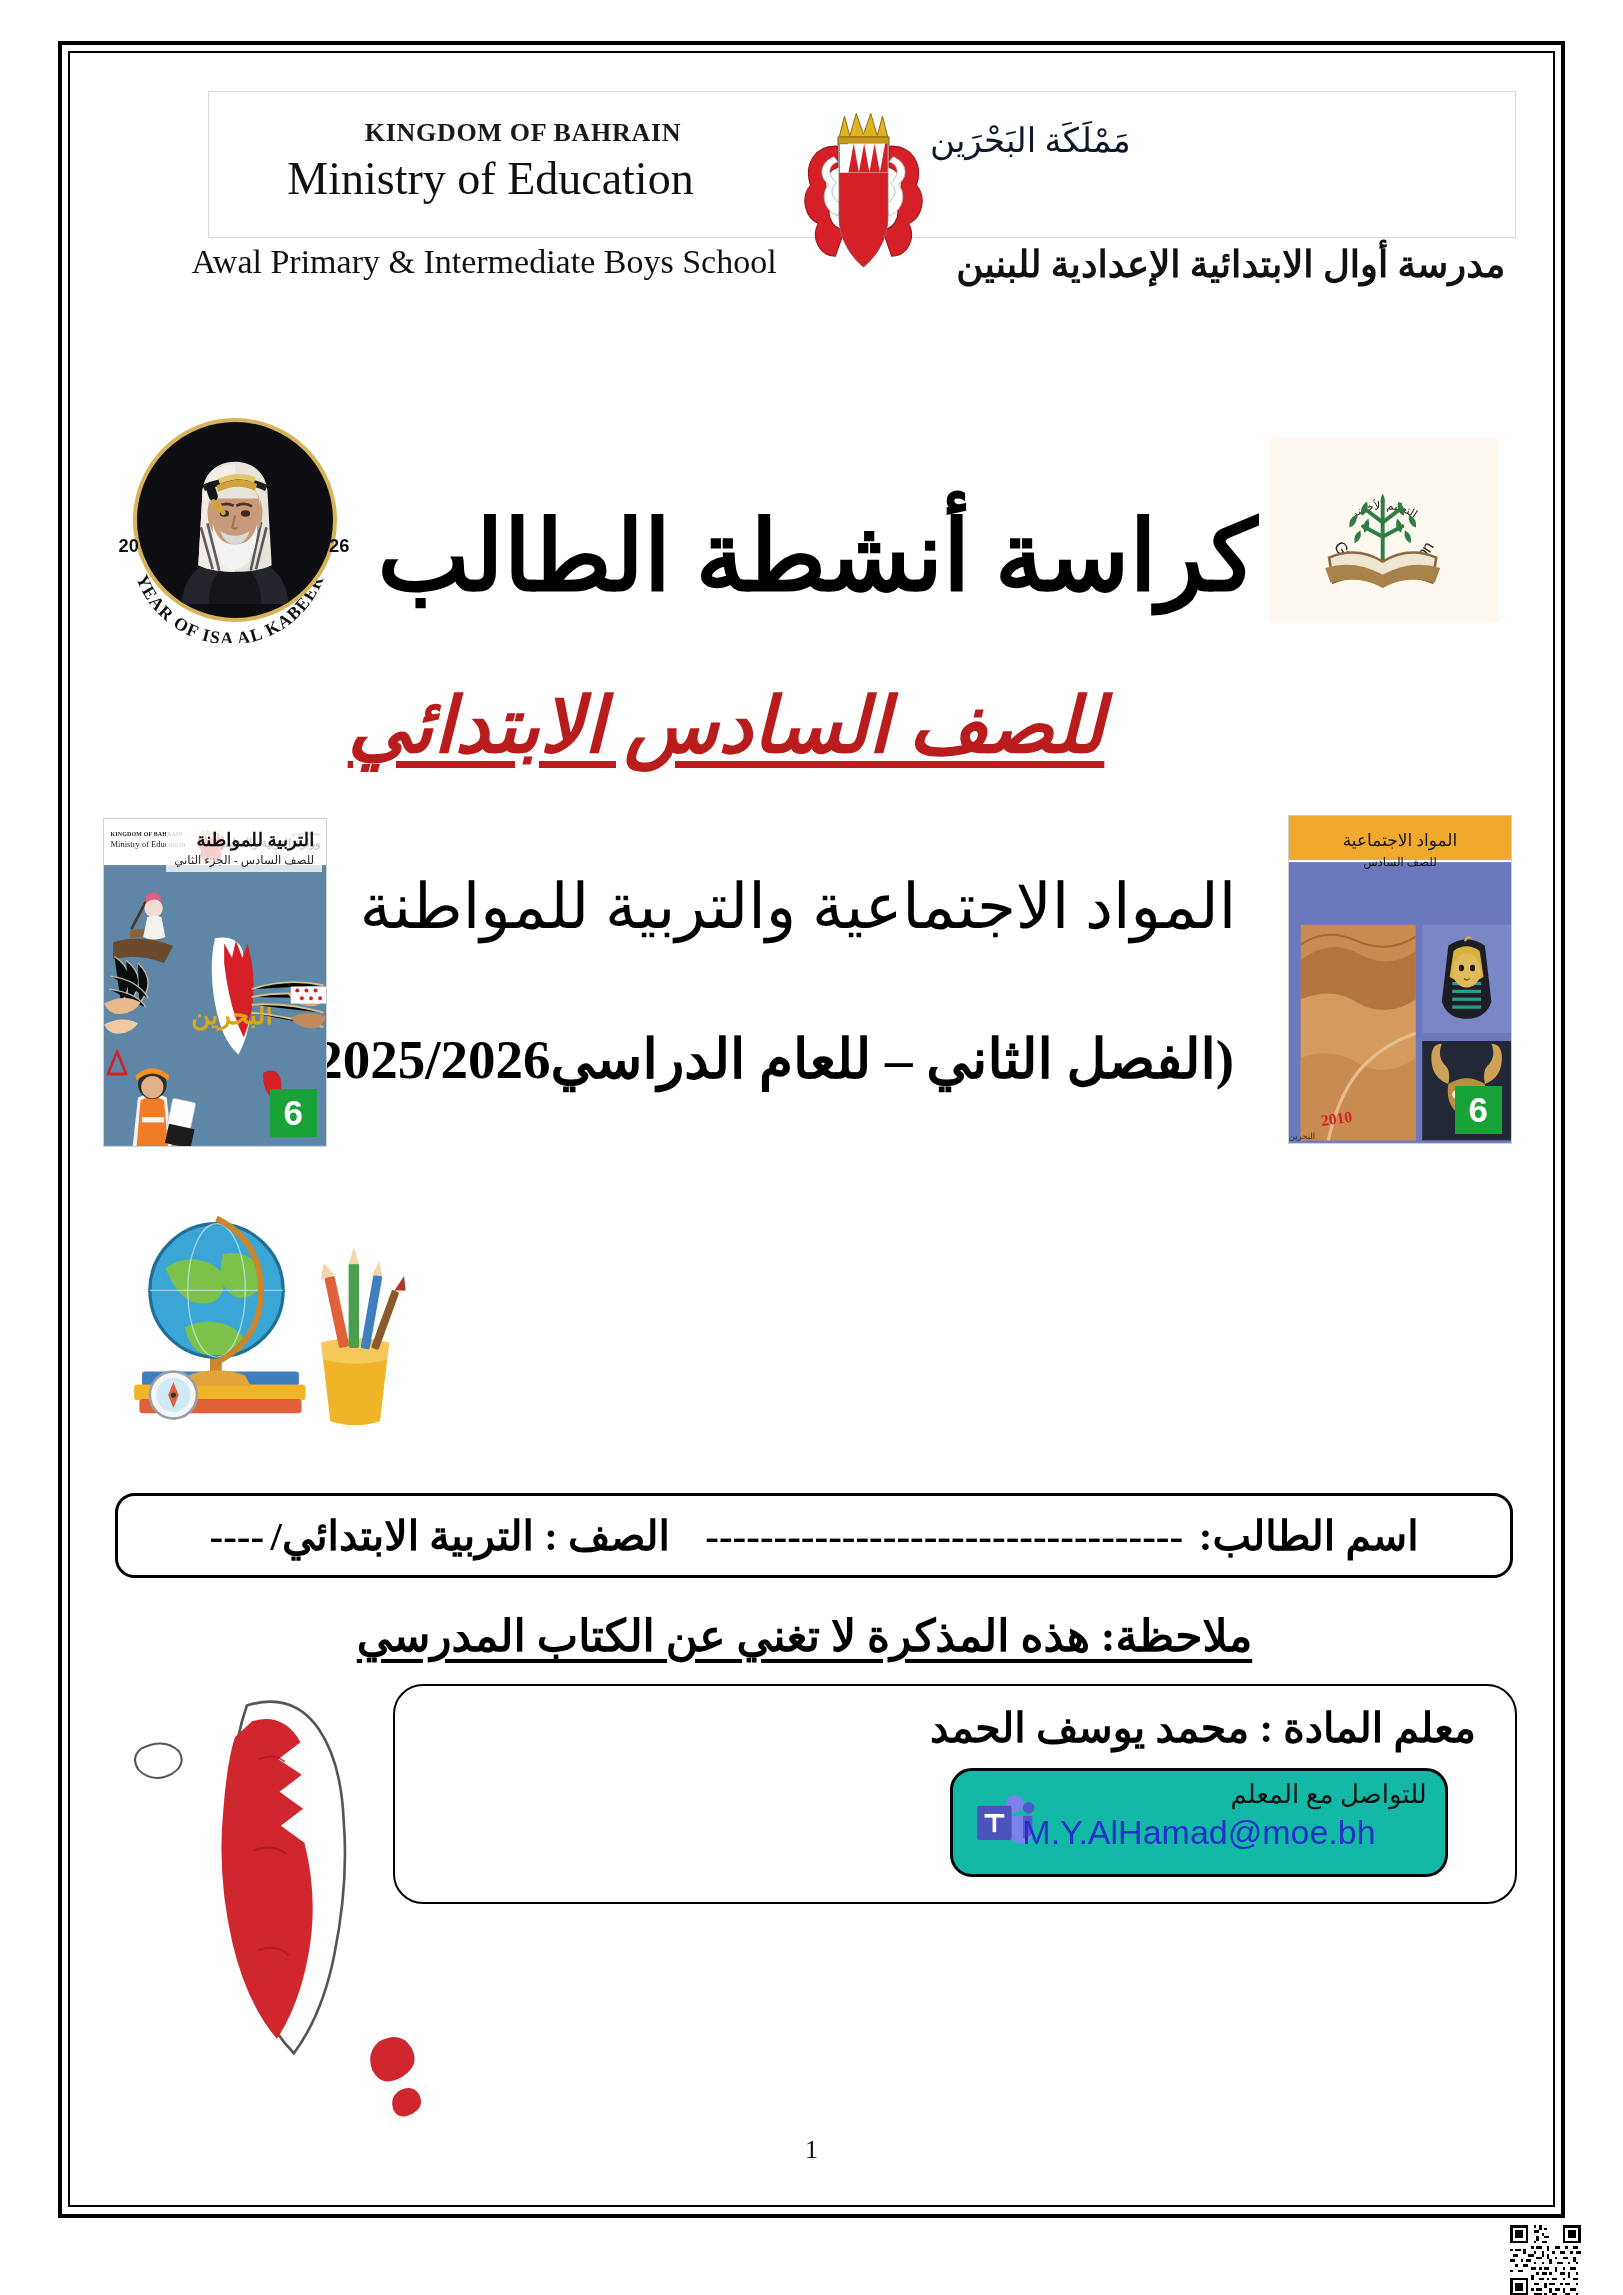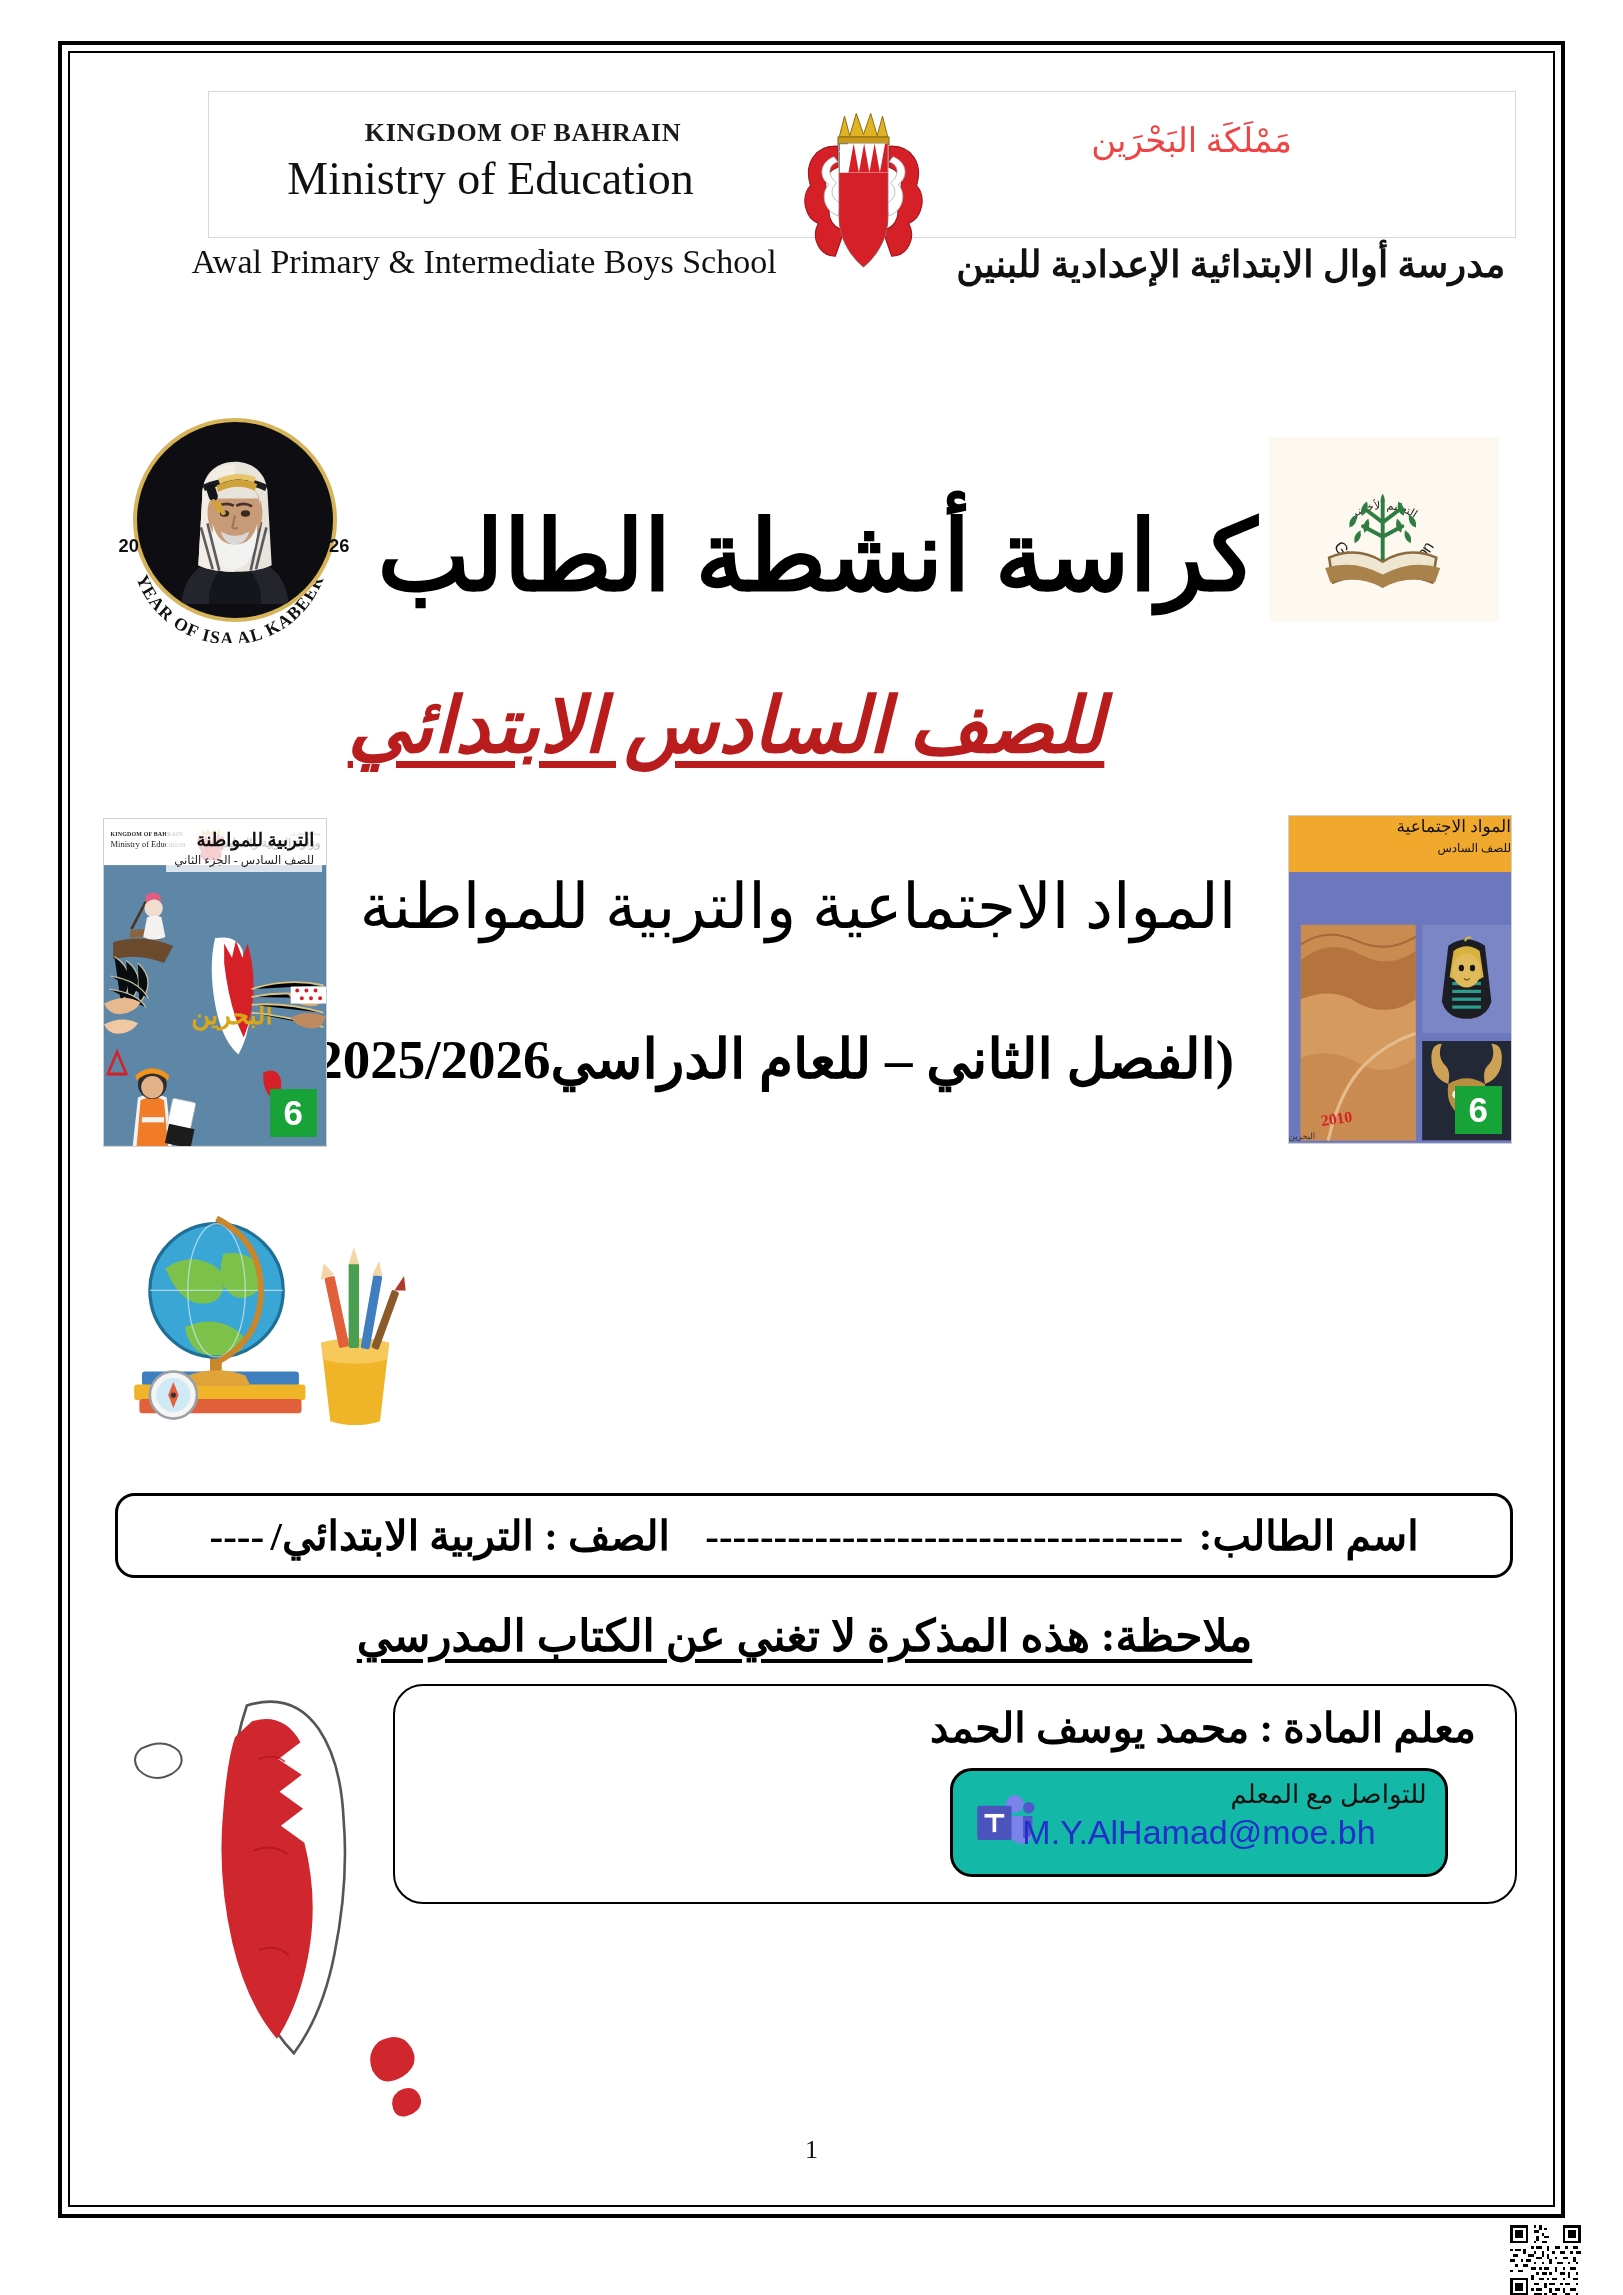--- a/index.html
+++ b/index.html
@@ -36,22 +36,22 @@
     position:absolute;left:124px;top:73px;width:537px;
     text-align:center;font-size:46px;color:#111;
     font-family:"Liberation Serif",serif;
   }
   .school-en{
     position:absolute;left:26px;top:164px;width:720px;
     text-align:center;font-size:34px;color:#111;
     font-family:"Liberation Serif",serif;
   }
   .kob-ar{
-    position:absolute;right:72px;top:41px;width:523px;text-align:center;
-    font-size:34px;color:#ef4444;direction:rtl;
+    position:absolute;right:72px;top:41px;width:523px;text-align:left;
+    font-size:34px;color:#0f172a;direction:rtl;
     font-family:"Liberation Serif",serif;
   }
   .moe-ar{
     position:absolute;right:39px;top:77px;width:589px;text-align:center;
     font-size:68px;color:#111;direction:rtl;font-weight:bold;
     font-family:"Liberation Serif",serif;letter-spacing:-1.3px;
   }
   .school-ar{
     position:absolute;right:19.6px;top:164px;width:654px;text-align:right;
     font-size:37px;color:#111;direction:rtl;font-weight:bold;
@@ -130,23 +130,23 @@
   .book-crest{position:absolute;left:92px;top:6.5px;width:30px;height:36px;}
   .book-art{position:absolute;left:0;top:46px;right:0;bottom:0;}
   .book-title-band{
     position:absolute;right:3.9px;top:6.5px;padding:3.9px 7.9px;
     background:rgba(255,255,255,.78);direction:rtl;text-align:right;
     font-family:"Liberation Serif",serif;
   }
   .book-title-band .t1{font-size:18.3px;font-weight:bold;color:#111;}
   .book-title-band .t2{font-size:11.8px;color:#222;margin-top:1.3px;}
   .band-orange{
-    position:absolute;left:0;right:0;top:0;height:56px;background:#f0a92c;
-    direction:rtl;font-family:"Liberation Serif",serif;
-    padding-top:0;box-sizing:border-box;
+    position:absolute;left:0;right:0;top:0;height:44px;background:#f0a92c;
+    direction:rtl;text-align:center;font-family:"Liberation Serif",serif;
+    padding-top:14px;box-sizing:border-box;
   }
   .band-orange .t1{font-size:17px;color:#111;letter-spacing:2.6px;}
   .band-orange .t2{font-size:11.8px;color:#111;letter-spacing:3.3px;margin-top:3.9px;}
   .grade-chip{
     position:absolute;right:9.2px;bottom:9.2px;width:47px;height:48px;
     background:#17a338;color:#fff;font-size:35px;font-weight:bold;
     display:flex;align-items:center;justify-content:center;
     font-family:"Liberation Sans",sans-serif;
   }
 

